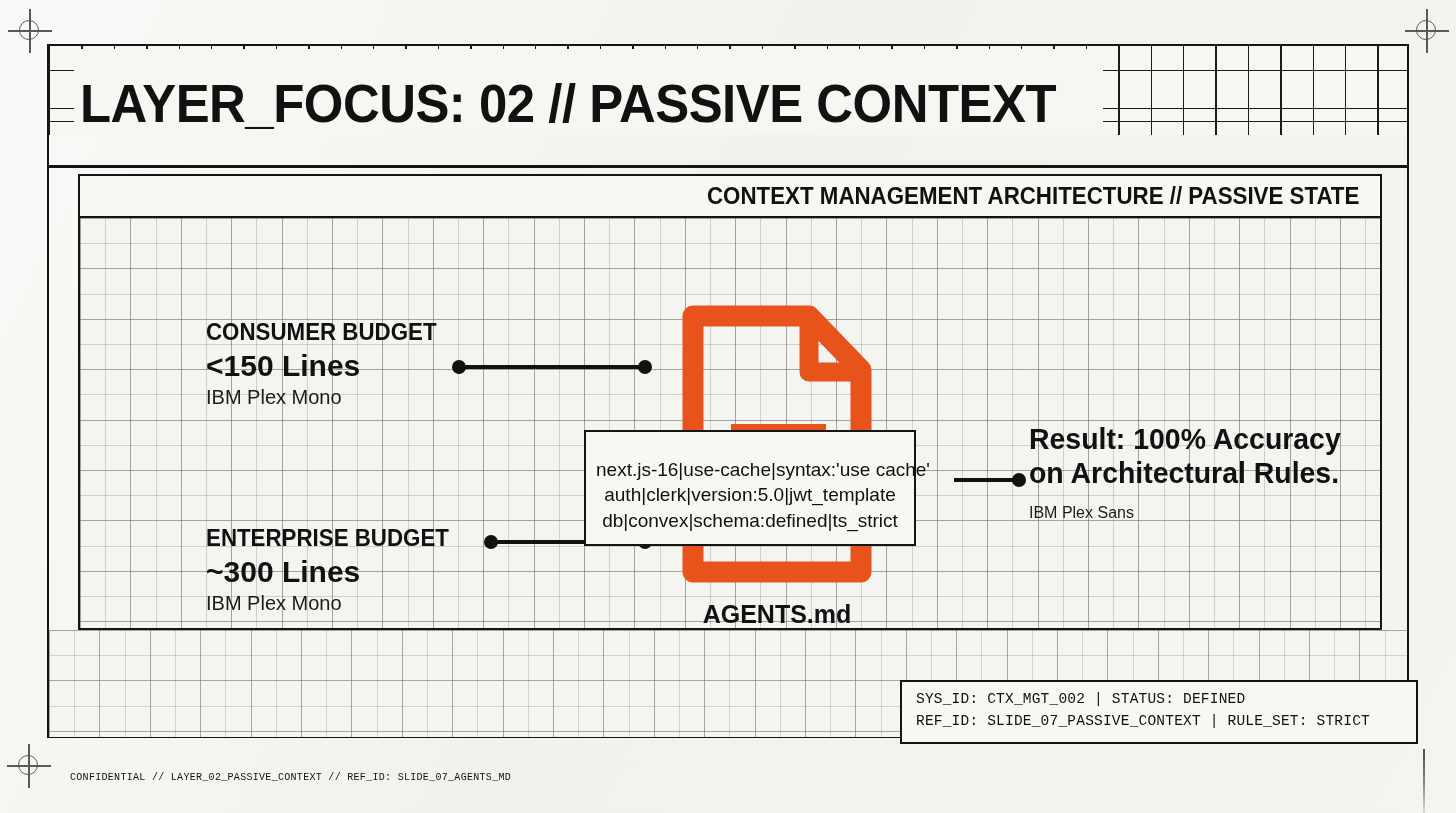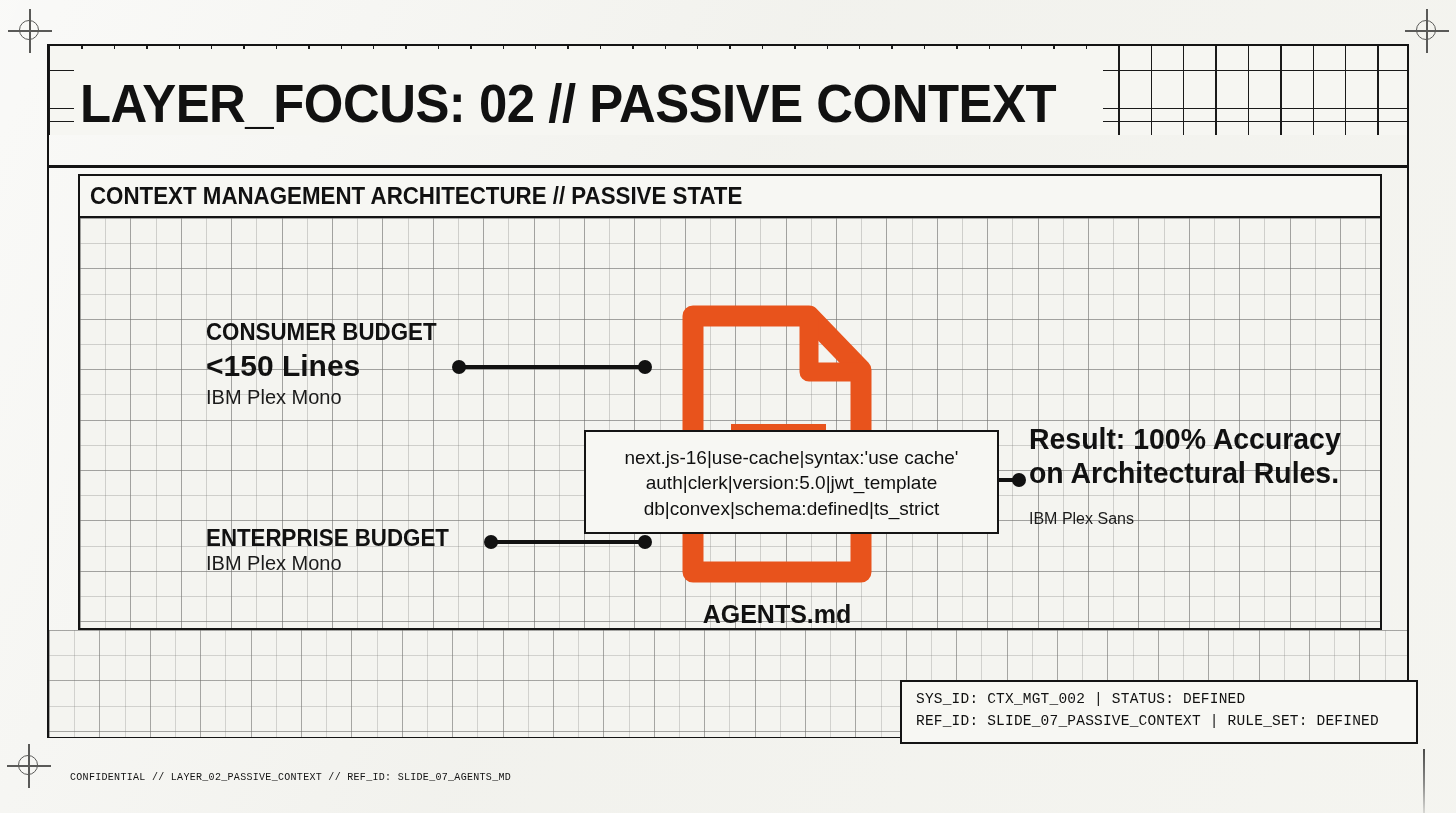--- a/index.html
+++ b/index.html
@@ -127,20 +127,21 @@
     left: 29px;
     top: 128px;
     width: 1304px;
     height: 44px;
     box-sizing: border-box;
     border: 2.5px solid #141414;
     background: #f7f7f3;
     display: flex;
     align-items: center;
     padding-left: 10px;
+    justify-content: flex-end;
   }
   #subheader-text {
     font-family: "Liberation Sans Narrow", "Liberation Sans", sans-serif;
     font-weight: 700;
     font-size: 23px;
     letter-spacing: 0px;
     color: #111111;
     white-space: nowrap;
     transform: scaleX(0.97);
     transform-origin: left center;
@@ -282,25 +283,25 @@
     font-size: 25px;
     color: #111111;
     line-height: 1.15;
   }
 
   
   #code-box {
     position: absolute;
     left: 504px;
     top: 212px;
-    width: 415px;
+    width: 332px;
     box-sizing: border-box;
     border: 2.5px solid #141414;
     background: #f7f7f3;
-    padding: 13px 10px 11px;
+    padding: 25px 10px 11px;
     text-align: center;
   }
   #code-box .line {
     font-family: "Liberation Sans", sans-serif;
     font-weight: 400;
     font-size: 19px;
     color: #101010;
     line-height: 1.33;
     white-space: nowrap;
   }
@@ -321,21 +322,21 @@
     white-space: nowrap;
     transform: scaleX(0.98);
     transform-origin: left center;
   }
   #result-block .caption {
     font-family: "Liberation Sans", sans-serif;
     font-weight: 400;
     font-size: 16px;
     color: #1b1b1b;
     line-height: 1.2;
-    margin-top: 19px;
+    margin-top: 13px;
   }
 
   
   #status-box {
     position: absolute;
     left: 851px;
     top: 634px;
     width: 518px;
     box-sizing: border-box;
     border: 2.5px solid #141414;
@@ -403,20 +404,21 @@
     <div id="panel">
 
       <div class="metric" id="metric-consumer">
         <div class="metric-title">CONSUMER BUDGET</div>
         <div class="metric-value">&lt;150 Lines</div>
         <div class="metric-caption">IBM Plex Mono</div>
       </div>
 
       <div class="metric" id="metric-enterprise">
         <div class="metric-title">ENTERPRISE BUDGET</div>
+        <div class="metric-value">~300 Lines</div>
         <div class="metric-caption">IBM Plex Mono</div>
       </div>
 
       <div class="connector" id="conn-consumer">
         <div class="bar"></div>
         <div class="dot start"></div>
         <div class="dot end"></div>
       </div>
       <div class="connector" id="conn-enterprise">
         <div class="bar"></div>
@@ -452,20 +454,20 @@
         <div class="headline">on Architectural Rules.</div>
         <div class="caption">IBM Plex Sans</div>
       </div>
 
     </div>
 
     <div id="lower-grid"></div>
 
     <div id="status-box">
       <div class="line">SYS_ID: CTX_MGT_002 | STATUS: DEFINED</div>
-      <div class="line">REF_ID: SLIDE_07_PASSIVE_CONTEXT | RULE_SET: DEFINED</div>
+      <div class="line">REF_ID: SLIDE_07_PASSIVE_CONTEXT | RULE_SET: STRICT</div>
     </div>
 
   </div>
 
   <div id="footer">CONFIDENTIAL // LAYER_02_PASSIVE_CONTEXT // REF_ID: SLIDE_07_AGENTS_MD</div>
 
 </div>
 
 </body></html>

